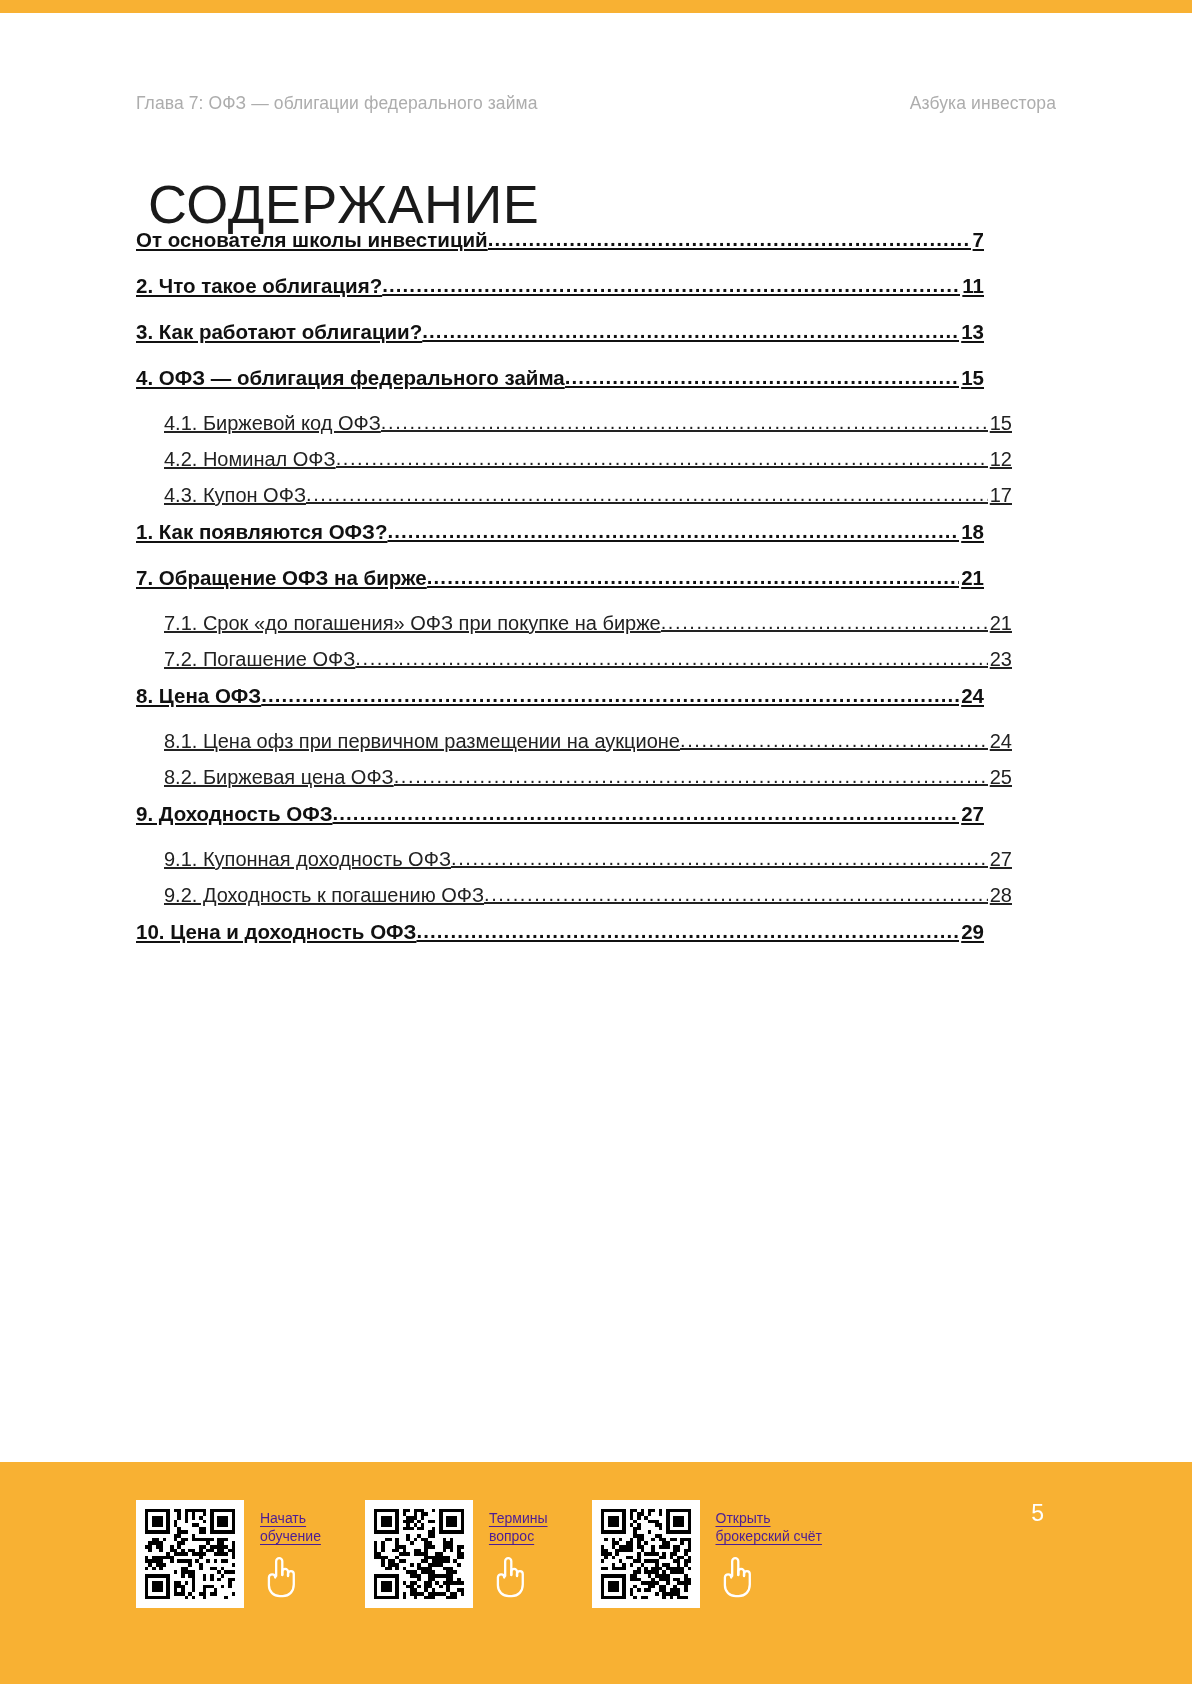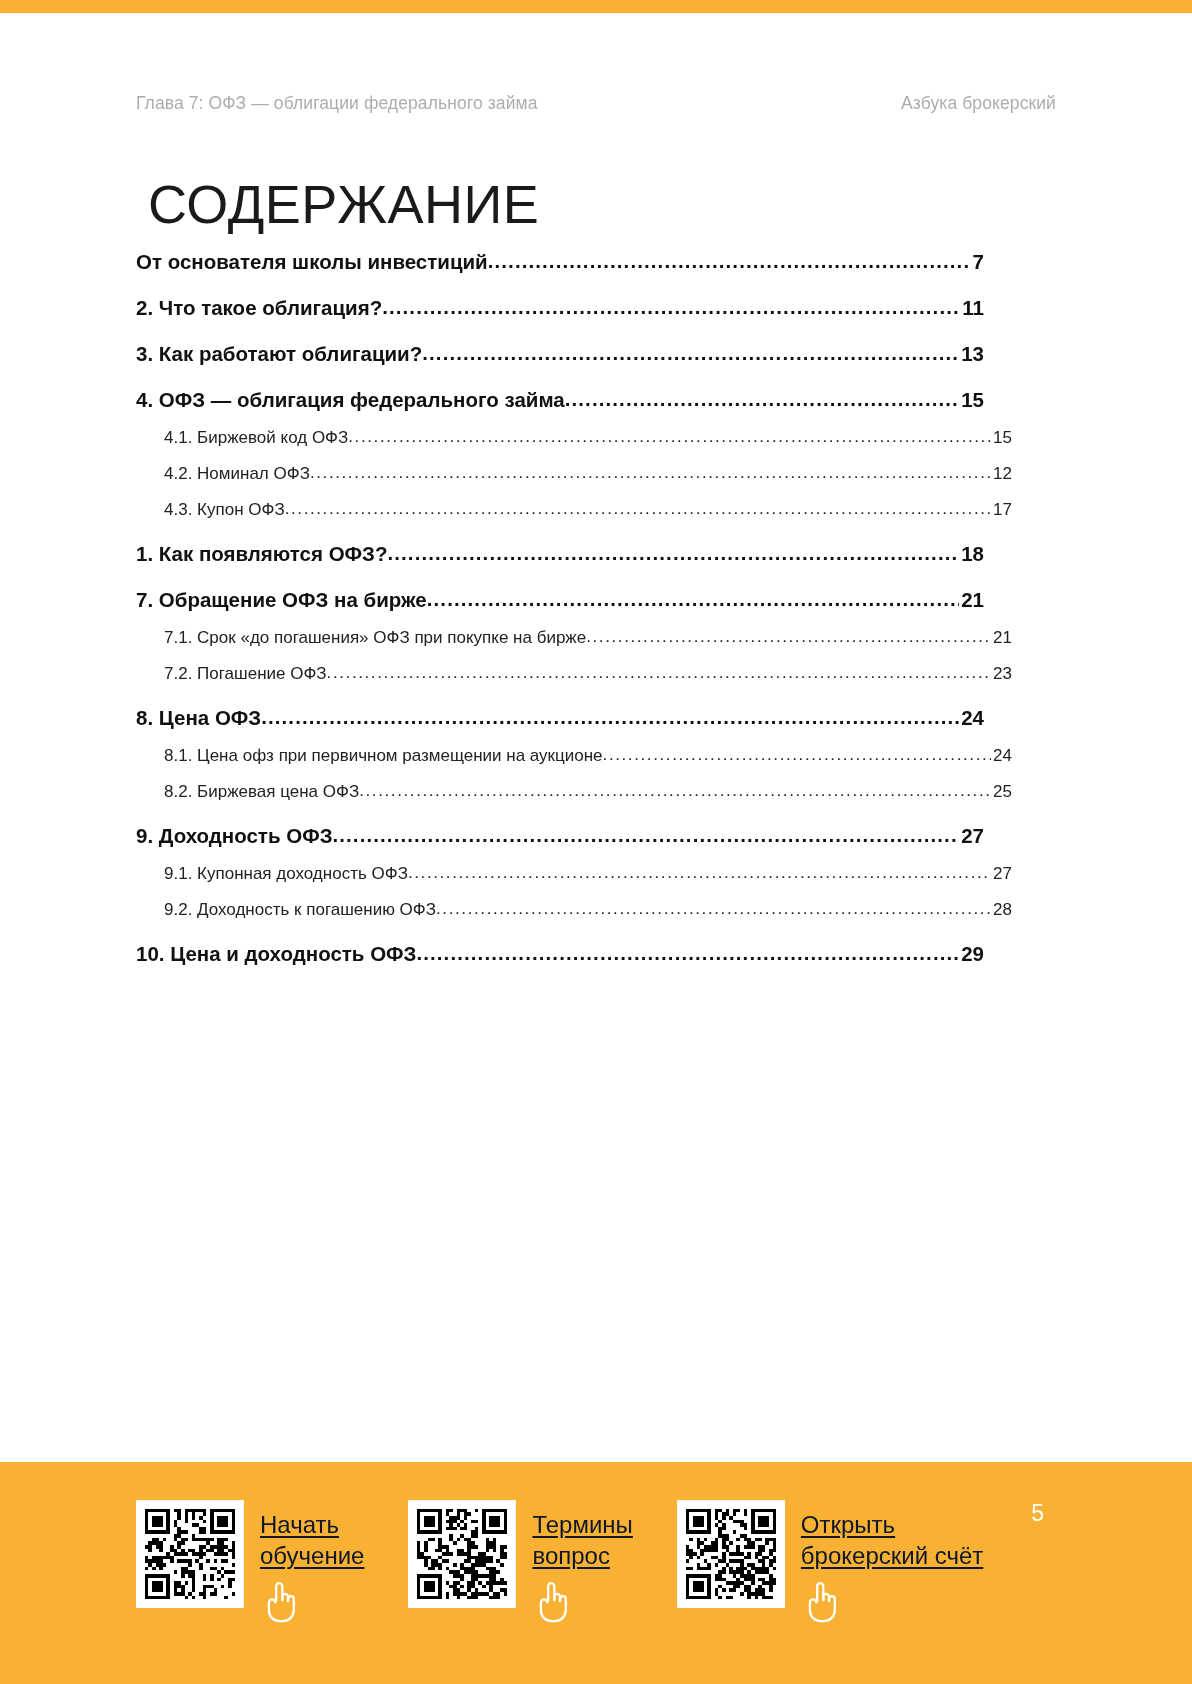--- a/index.html
+++ b/index.html
@@ -60,34 +60,35 @@
   
   .toc {
     position: absolute;
     top: 215px;
     left: 136px;
     width: 848px;
   }
 
   .toc-row {
     display: flex;
-    align-items: flex-end;
+    align-items: flex-start;
     width: 100%;
     white-space: nowrap;
+    text-decoration: underline;
   }
 
   .toc-row.level1 {
     font-size: 20.5px;
     font-weight: bold;
     color: #111111;
     height: 46px;
   }
 
   .toc-row.level2 {
-    font-size: 17px;
+    font-size: 20px;
     font-weight: normal;
     color: #222222;
     height: 36px;
     padding-left: 28px;
   }
 
   .toc-label {
     flex: 0 0 auto;
   }
 
@@ -149,22 +150,22 @@
   .qr svg { display: block; }
 
   .cta-text {
     padding-top: 10px;
     display: flex;
     flex-direction: column;
     align-items: flex-start;
   }
 
   .cta-link {
-    color: #0f172a;
-    font-size: 24px;
+    color: #4c1d95;
+    font-size: 14px;
     line-height: 1.28;
     text-decoration: underline;
     text-underline-offset: 3px;
     white-space: nowrap;
   }
 
   .hand-icon {
     margin-top: 8px;
     width: 40px;
     height: 44px;
@@ -181,21 +182,21 @@
 </style>
 </head>
 <body>
 
 <div class="top-bar"></div>
 
 <div class="page">
 
   <div class="running-head">
     <span>Глава 7: ОФЗ — облигации федерального займа</span>
-    <span>Азбука брокерский</span>
+    <span>Азбука инвестора</span>
   </div>
 
   <h1 class="title">СОДЕРЖАНИЕ</h1>
 
   <div class="toc" id="toc-container">
       <div class="toc-row level1">
         <span class="toc-label">От основателя школы инвестиций</span>
         <span class="toc-dots"></span>
         <span class="toc-page">7</span>
       </div>

